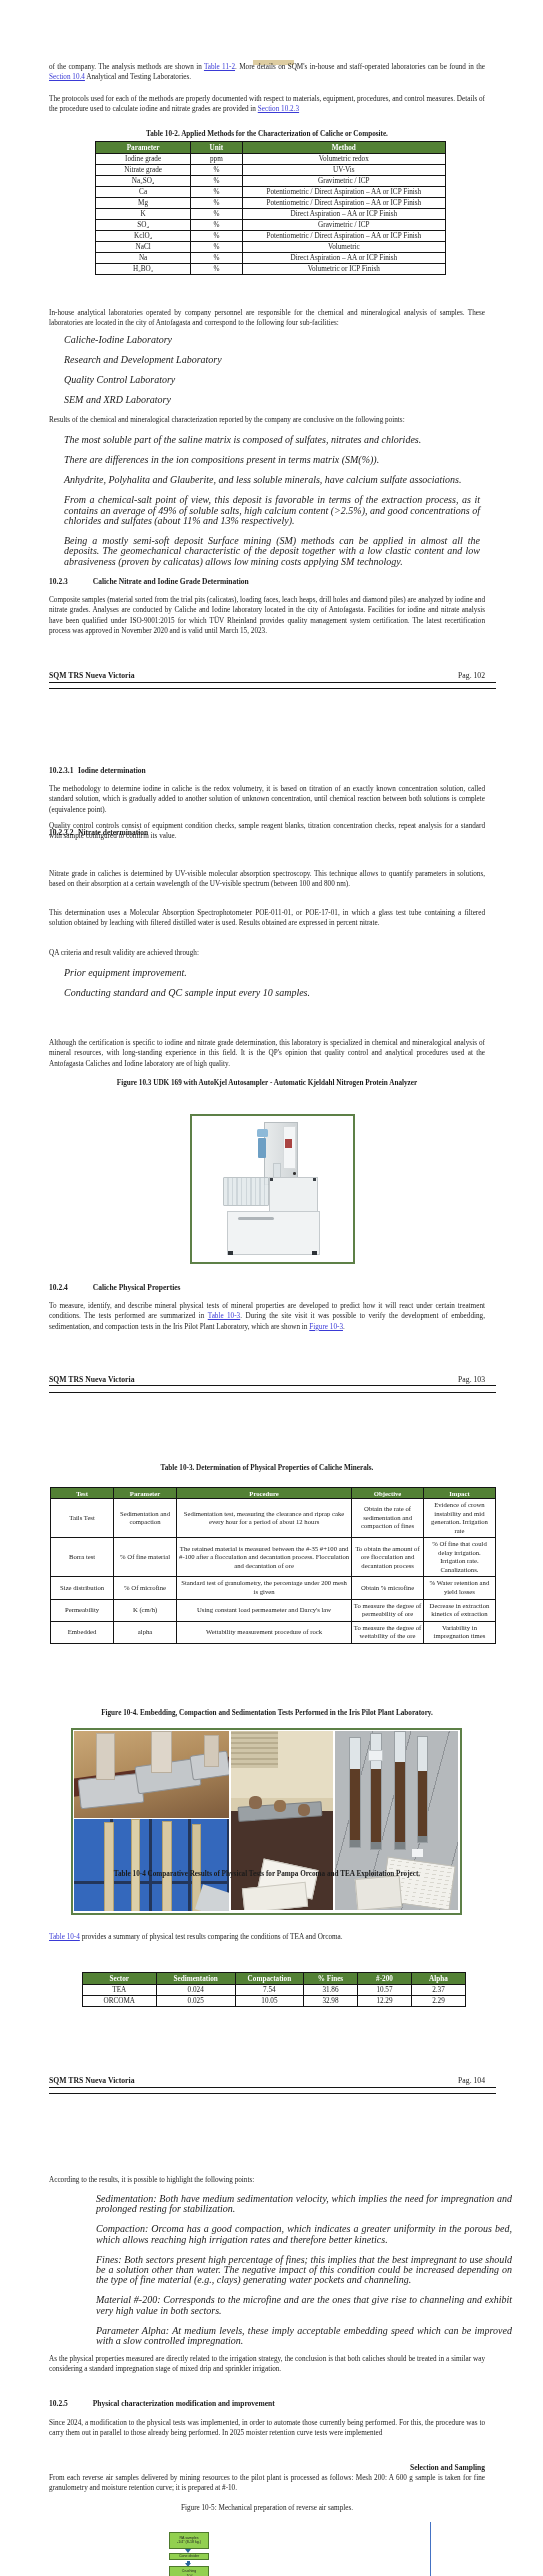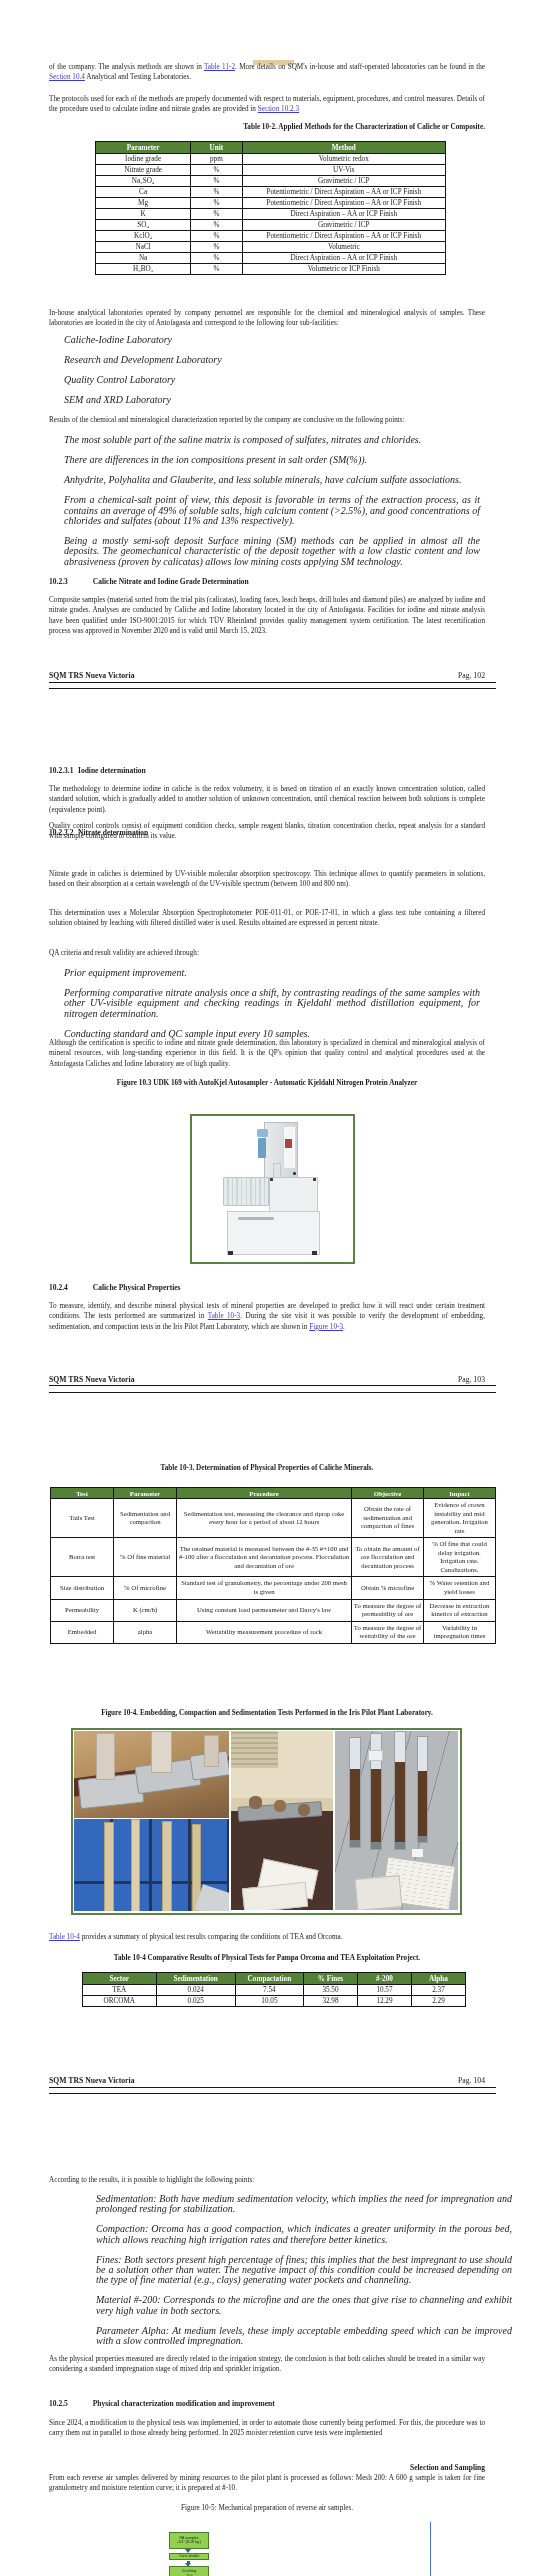--- a/index.html
+++ b/index.html
@@ -39,21 +39,21 @@
 <body>
 
 <div id="canvas">
 
   <div class="pos hl" style="top:60px;left:253px;width:41px;height:5.2px;"></div>
 
   <div class="pos para" style="top:62px;"><span>of the company. The analysis methods are shown in </span><span class="link">Table 11-2</span><span>. More details on SQM's in-house and staff-operated laboratories can be found in the </span><span class="link">Section 10.4</span><span> Analytical and Testing Laboratories.</span></div>
 
   <div class="pos para" style="top:94px;"><span>The protocols used for each of the methods are properly documented with respect to materials, equipment, procedures, and control measures. Details of the procedure used to calculate iodine and nitrate grades are provided in </span><span class="link">Section 10.2.3</span></div>
 
-  <div class="pos cap" style="top:123px;text-align:right;">Table 10-2. Applied Methods for the Characterization of Caliche or Composite.</div>
+  <div class="pos cap" style="top:130px;">Table 10-2. Applied Methods for the Characterization of Caliche or Composite.</div>
 
   <table class="pos doc-table" style="top:141px;left:95px;width:351px;">
       <colgroup>
         <col style="width:27.2%">
         <col style="width:14.7%">
         <col style="width:58.1%">
       </colgroup>
       <thead>
         <tr>
           <th>Parameter</th>
@@ -126,21 +126,21 @@
       <div class="doc-li">Caliche-Iodine Laboratory</div>
       <div class="doc-li">Research and Development Laboratory</div>
       <div class="doc-li">Quality Control Laboratory</div>
       <div class="doc-li">SEM and XRD Laboratory</div>
     </div>
 
   <div class="pos para" style="top:415px;">Results of the chemical and mineralogical characterization reported by the company are conclusive on the following points:</div>
 
   <div class="pos doc-list" style="top:435px;">
       <div class="doc-li">The most soluble part of the saline matrix is composed of sulfates, nitrates and chlorides.</div>
-      <div class="doc-li">There are differences in the ion compositions present in salt order (SM(%)).</div>
+      <div class="doc-li">There are differences in the ion compositions present in terms matrix (SM(%)).</div>
       <div class="doc-li">Anhydrite, Polyhalita and Glauberite, and less soluble minerals, have calcium sulfate associations.</div>
       <div class="doc-li">From a chemical-salt point of view, this deposit is favorable in terms of the extraction process, as it contains an average of 49% of soluble salts, high calcium content (&gt;2.5%), and good concentrations of chlorides and sulfates (about 11% and 13% respectively).</div>
       <div class="doc-li">Being a mostly semi-soft deposit Surface mining (SM) methods can be applied in almost all the deposits. The geomechanical characteristic of the deposit together with a low clastic content and low abrasiveness (proven by calicatas) allows low mining costs applying SM technology.</div>
     </div>
 
   <div class="pos hd" style="top:577px;"><span class="hnum">10.2.3</span><span>Caliche Nitrate and Iodine Grade Determination</span></div>
 
   <div class="pos para" style="top:595px;">Composite samples (material sorted from the trial pits (calicatas), loading faces, leach heaps, drill holes and diamond piles) are analyzed by iodine and nitrate grades. Analyses are conducted by Caliche and Iodine laboratory located in the city of Antofagasta. Facilities for iodine and nitrate analysis have been qualified under ISO-9001:2015 for which TÜV Rheinland provides quality management system certification. The latest recertification process was approved in November 2020 and is valid until March 15, 2023.</div>
 
   <div class="pos footer" style="top:671px;">
@@ -156,21 +156,20 @@
   <div class="pos para" style="top:821px;">Quality control controls consist of equipment condition checks, sample reagent blanks, titration concentration checks, repeat analysis for a standard with sample configured to confirm its value.</div>
 
   <div class="pos hd" style="top:801px;margin-top:27px;"><span class="hnum-sm">10.2.3.2</span><span>Nitrate determination</span></div>
 
   <div class="pos para" style="top:869px;">Nitrate grade in caliches is determined by UV-visible molecular absorption spectroscopy. This technique allows to quantify parameters in solutions, based on their absorption at a certain wavelength of the UV-visible spectrum (between 100 and 800 nm).</div>
   <div class="pos para" style="top:908px;">This determination uses a Molecular Absorption Spectrophotometer POE-011-01, or POE-17-01, in which a glass test tube containing a filtered solution obtained by leaching with filtered distilled water is used. Results obtained are expressed in percent nitrate.</div>
   <div class="pos para" style="top:948px;">QA criteria and result validity are achieved through:</div>
 
   <div class="pos doc-list" style="top:968px;">
       <div class="doc-li">Prior equipment improvement.</div>
-      <div class="doc-li">Performing comparative nitrate analysis once a shift, by contrasting readings of the same samples with other UV-visible equipment and checking readings in Kjeldahl method distillation equipment, for nitrogen determination.</div>
       <div class="doc-li">Conducting standard and QC sample input every 10 samples.</div>
     </div>
 
   <div class="pos para" style="top:1038px;">Although the certification is specific to iodine and nitrate grade determination, this laboratory is specialized in chemical and mineralogical analysis of mineral resources, with long-standing experience in this field. It is the QP's opinion that quality control and analytical procedures used at the Antofagasta Caliches and Iodine laboratory are of high quality.</div>
 
   <div class="pos cap" style="top:1079px;">Figure 10.3  UDK 169 with AutoKjel Autosampler - Automatic Kjeldahl Nitrogen Protein Analyzer</div>
 
   <div class="pos figure" style="top:1114px;left:190px;width:165px;height:150px;">
     <div class="photo-shape" style="left:72px;top:6.2px;width:32px;height:61px;background:linear-gradient(90deg,#e8ebec,#cfd4d6);border:0.5px solid #b7bdc0;"></div>
     <div class="photo-shape" style="left:91px;top:10.3px;width:11.3px;height:41px;background:#f4f6f7;border:0.5px solid #d7dbdd;"></div>
@@ -298,21 +297,21 @@
       <div class="photo-shape" style="left:82px;top:5.2px;width:9.3px;height:105px;background:linear-gradient(180deg,#dfe5e8 0 32%,#5d3d26 32% 94%,#7b8285 94%);border:0.5px solid #9aa0a4;"></div>
       <div class="photo-shape" style="left:33px;top:18.5px;width:13.4px;height:9.3px;background:#eef1f3;border:0.5px solid #c3c8cb;"></div>
       <div class="photo-shape" style="left:77px;top:118px;width:11.3px;height:8.2px;background:#f2f4f5;"></div>
       <div class="photo-shape" style="left:49px;top:130px;width:67px;height:43px;background:repeating-linear-gradient(0deg,#f2f1ec 0 3.6px,#d9d7cf 3.6px 4.1px);border:0.5px solid #c1bfb6;transform:rotate(8deg);"></div>
       <div class="photo-shape" style="left:20.6px;top:146px;width:43px;height:30px;background:#e8e6df;border:0.5px solid #c1bfb6;transform:rotate(-5deg);"></div>
     </div>
   </div>
 
   <div class="pos para" style="top:1932px;"><span class="link">Table 10-4</span><span> provides a summary of physical test results comparing the conditions of TEA and Orcoma.</span></div>
 
-  <div class="pos cap" style="top:1954px;">Table 10-4 Comparative Results of Physical Tests for Pampa Orcoma and TEA Exploitation Project.</div>
+  <div class="pos cap" style="top:1870px;">Table 10-4 Comparative Results of Physical Tests for Pampa Orcoma and TEA Exploitation Project.</div>
 
   <table class="pos doc-table" style="top:1972px;left:82px;width:384px;">
       <colgroup>
         <col style="width:19.2%">
         <col style="width:20.7%">
         <col style="width:17.8%">
         <col style="width:14.1%">
         <col style="width:14.1%">
         <col style="width:14.1%">
       </colgroup>
@@ -324,21 +323,21 @@
           <th>% Fines</th>
           <th>#-200</th>
           <th>Alpha</th>
         </tr>
       </thead>
       <tbody>
         <tr>
           <td>TEA</td>
           <td>0.024</td>
           <td>7.54</td>
-          <td>35.50</td>
+          <td>31.86</td>
           <td>10.57</td>
           <td>2.37</td>
         </tr>
         <tr>
           <td>ORCOMA</td>
           <td>0.025</td>
           <td>10.05</td>
           <td>32.98</td>
           <td>12.29</td>
           <td>2.29</td>

